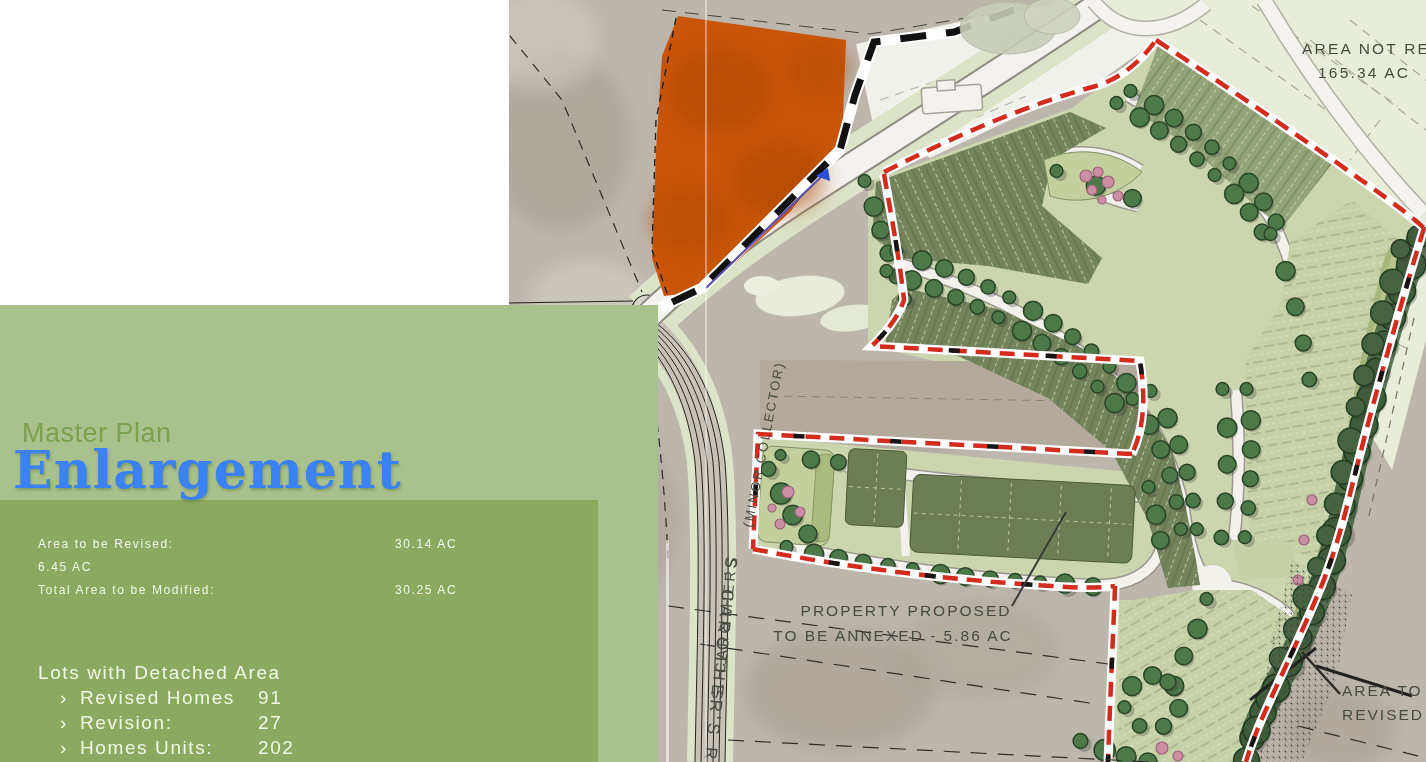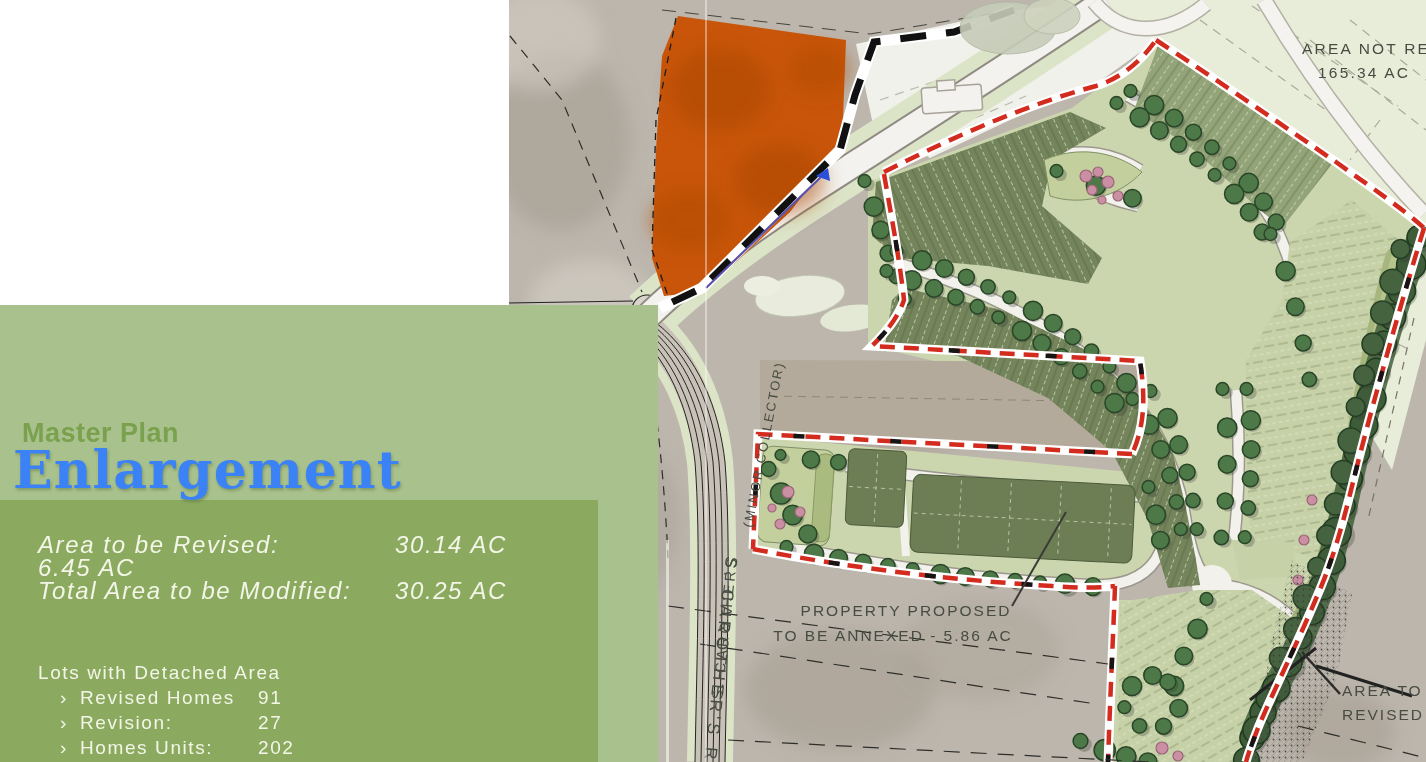--- a/index.html
+++ b/index.html
@@ -2,26 +2,26 @@
 <html><head>
 <meta charset="utf-8">
 <style>
   html,body{margin:0;padding:0;background:#ffffff;}
   #stage{position:relative;width:1426px;height:762px;overflow:hidden;
          font-family:"Liberation Sans",sans-serif;}
   #map{position:absolute;left:0;top:0;}
   .white-block{position:absolute;left:0;top:0;width:509px;height:306px;background:#ffffff;}
   .panel-light{position:absolute;left:0;top:305px;width:658px;height:457px;background:#a9c18c;}
   .panel-dark{position:absolute;left:0;top:500px;width:598px;height:262px;background:#8baa60;}
-  .subtitle{position:absolute;left:22px;top:418px;font-size:27px;font-weight:700;
+  .subtitle{position:absolute;left:22px;top:418px;font-size:27px;font-weight:400;
             color:#79a14e;letter-spacing:.5px;}
   .main-title{position:absolute;left:13px;top:444px;font-size:52px;font-weight:700;
             font-family:"DejaVu Serif",serif;color:#3b82f6;letter-spacing:1px;
             text-shadow:1px 2px 3px rgba(60,80,30,.35);line-height:1;}
-  .stats{position:absolute;left:38px;top:533px;color:#f3f6e7;font-size:24px;letter-spacing:1.6px;font-style:italic;}
+  .stats{position:absolute;left:38px;top:533px;color:#f3f6e7;font-size:12px;letter-spacing:1.6px;}
   .stat-row{display:flex;height:23px;line-height:23px;}
   .stat-row .lbl{width:357px;}
   .lots{position:absolute;left:38px;top:660px;color:#f3f6e7;font-size:19px;letter-spacing:1.6px;}
   .lots .heading{height:25px;line-height:25px;}
   .lot-row{display:flex;height:25px;line-height:25px;padding-left:22px;}
   .lot-row .b{width:20px;}
   .lot-row .lbl{width:178px;}
   .mlabel{font-family:"Liberation Sans",sans-serif;fill:#474c42;font-weight:500;}
   .seam{position:absolute;top:0;width:2px;height:762px;background:rgba(255,255,255,.4);}
 </style>

